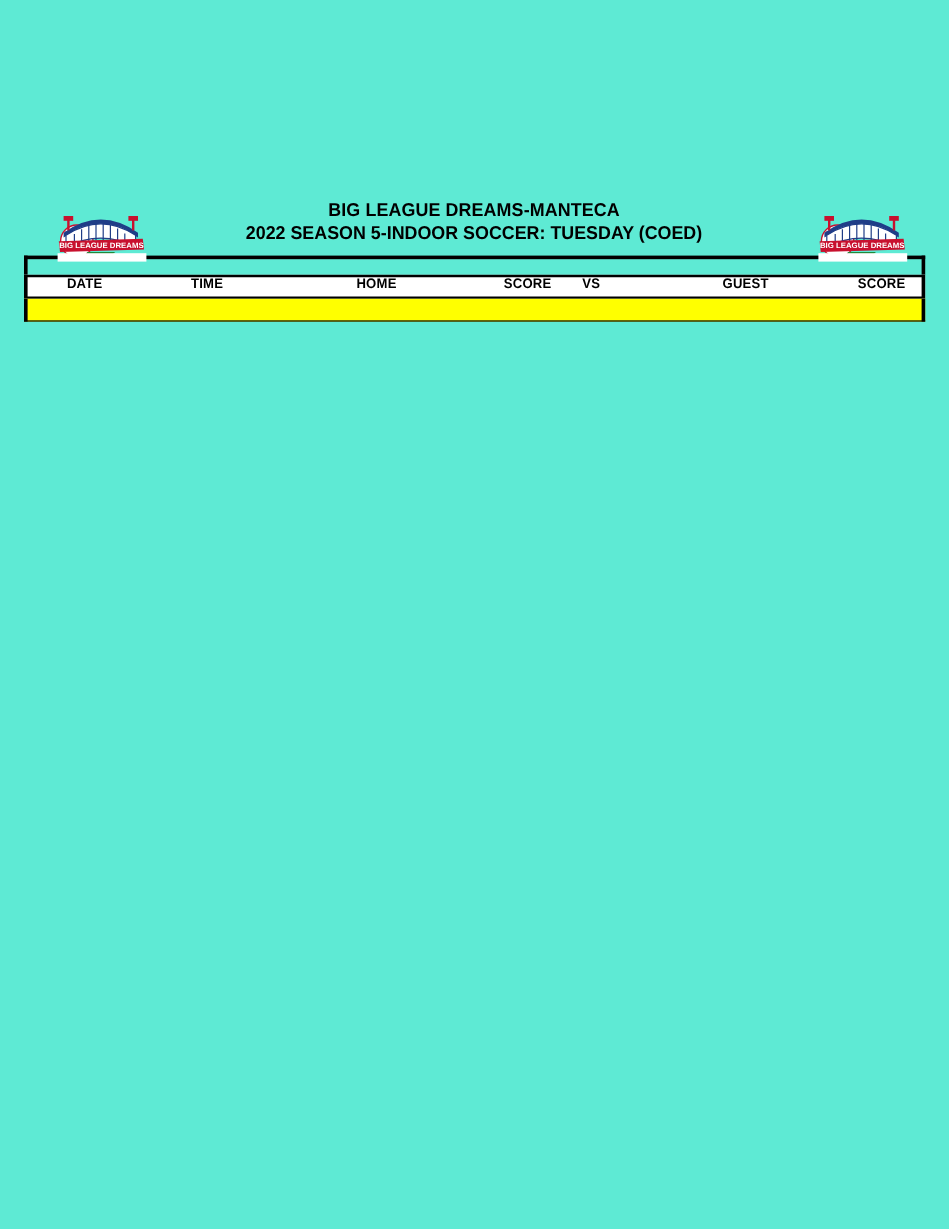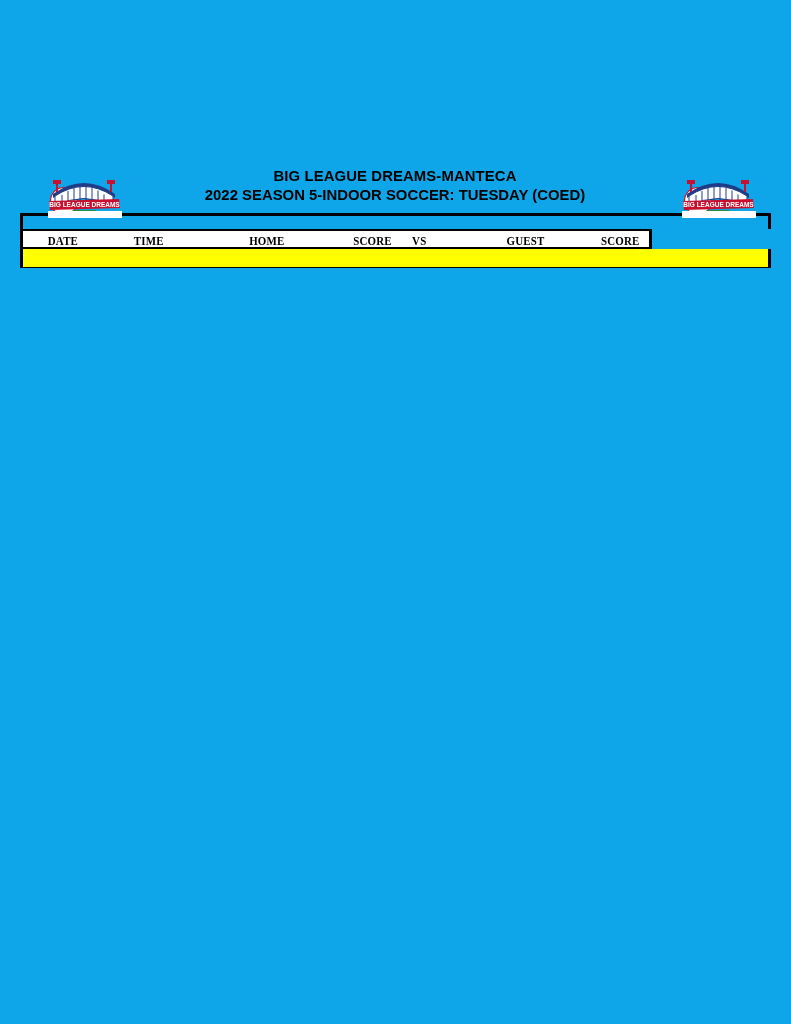--- a/index.html
+++ b/index.html
@@ -13,21 +13,21 @@
     position: relative;
     font-family: "Liberation Sans", sans-serif;
     color: #000000;
     overflow: hidden;
   }
 
   
   .page {
     position: absolute;
     inset: 0;
-    background: #0ea5e9;
+    background: #5eead4;
     padding-left: 26px;
   }
 
   
   .header-block {
     position: absolute;
     left: 0;
     top: 168px;
     width: 791px;
     height: 50px;
@@ -101,31 +101,30 @@
     height: 16px;
     border-left: 3px solid #000;
     border-right: 3px solid #000;
     box-sizing: border-box;
   }
 
   .head-row {
     position: absolute;
     left: 0;
     top: 16px;
-    width: 632px;
+    width: 751px;
     height: 20px;
     border-top: 2px solid #000;
     border-bottom: 2px solid #000;
     border-left: 3px solid #000;
     border-right: 3px solid #000;
     box-sizing: border-box;
     background: #ffffff;
     display: flex;
-    align-items: flex-end;
-    font-family: Liberation Serif, serif;
+    align-items: flex-start;
   }
   .head-cell {
     font-size: 11.5px;
     font-weight: bold;
     letter-spacing: 0.2px;
     text-align: center;
     white-space: nowrap;
     transform: scaleX(0.95);
   }
   .c-date  { width: 96px;  }

